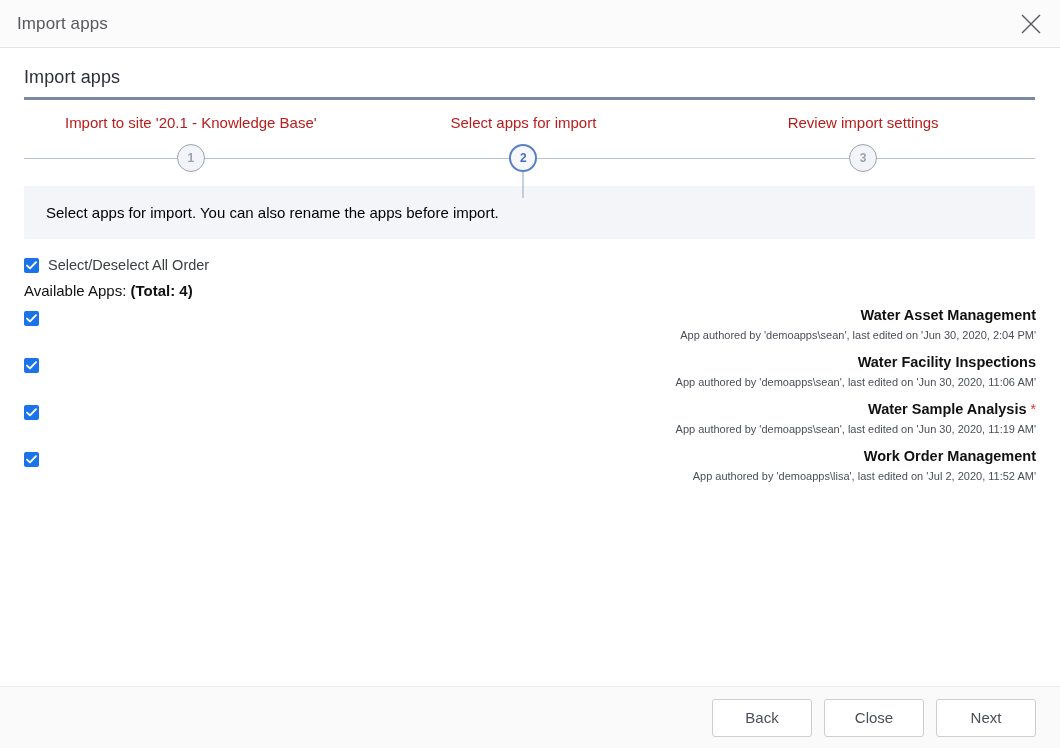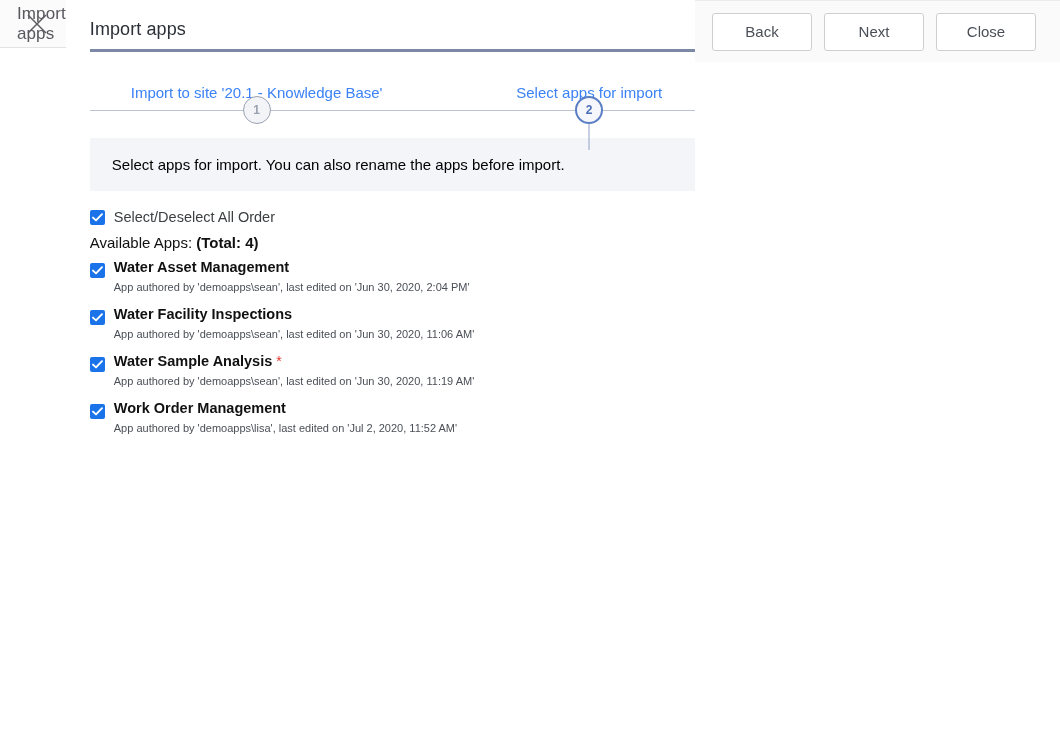--- a/index.html
+++ b/index.html
@@ -11,21 +11,21 @@
     background: #ffffff;
     font-family: "Liberation Sans", sans-serif;
     -webkit-font-smoothing: antialiased;
   }
   #dialog {
     position: relative;
     width: 1060px;
     height: 748px;
     background: #ffffff;
     display: flex;
-    flex-direction: row;
+    flex-direction: column;
     overflow: hidden;
   }
 
   
   #titlebar {
     position: relative;
     height: 48px;
     min-height: 48px;
     background: #fbfbfc;
     border-bottom: 1px solid #e3e3e6;
@@ -79,23 +79,23 @@
     position: relative;
     height: 82px;
     width: 1011px;
   }
   .step-labels {
     position: relative;
     height: 44px;
   }
   .step-label {
     position: absolute;
-    top: 32px;
+    top: 14px;
     font-size: 15px;
-    color: #3b82f6;
+    color: #b91c1c;
     white-space: nowrap;
     transform: translateX(-50%);
   }
   #stepper-line {
     position: absolute;
     left: 0;
     right: 0;
     top: 58px;
     height: 1px;
     background: #b9c3d4;
@@ -189,21 +189,21 @@
   .app-row {
     display: flex;
     align-items: flex-start;
     margin-top: 7px;
   }
   .app-cb-wrap {
     width: 24px;
     padding-top: 3px;
     flex: 0 0 auto;
   }
-  .app-text { flex: 1 1 auto; }
+  .app-text { flex: 1 1 auto; text-align: right; }
   .app-name {
     font-size: 14.5px;
     font-weight: bold;
     color: #111111;
     line-height: 19px;
   }
   .app-star {
     color: #e4342a;
     font-weight: normal;
     font-size: 14px;
@@ -376,17 +376,17 @@
           <div class="app-meta">App authored by 'demoapps\lisa', last edited on 'Jul 2, 2020, 11:52 AM'</div>
         </div>
       </div>
 
 
     </div>
   </div>
 
   <div id="footer">
     <button class="ftr-btn">Back</button>
+    <button class="ftr-btn">Close</button>
     <button class="ftr-btn">Next</button>
-    <button class="ftr-btn">Close</button>
   </div>
 
 </div>
 
 </body></html>

